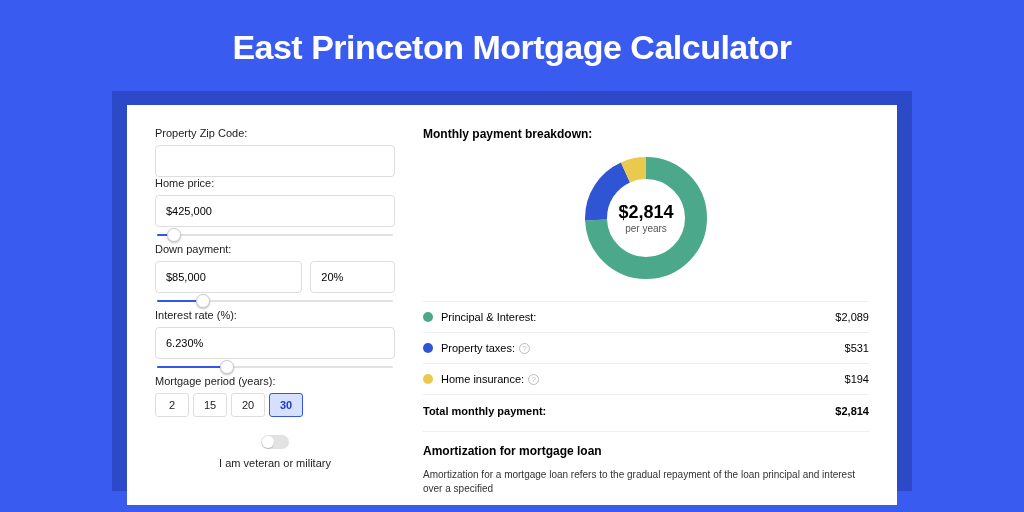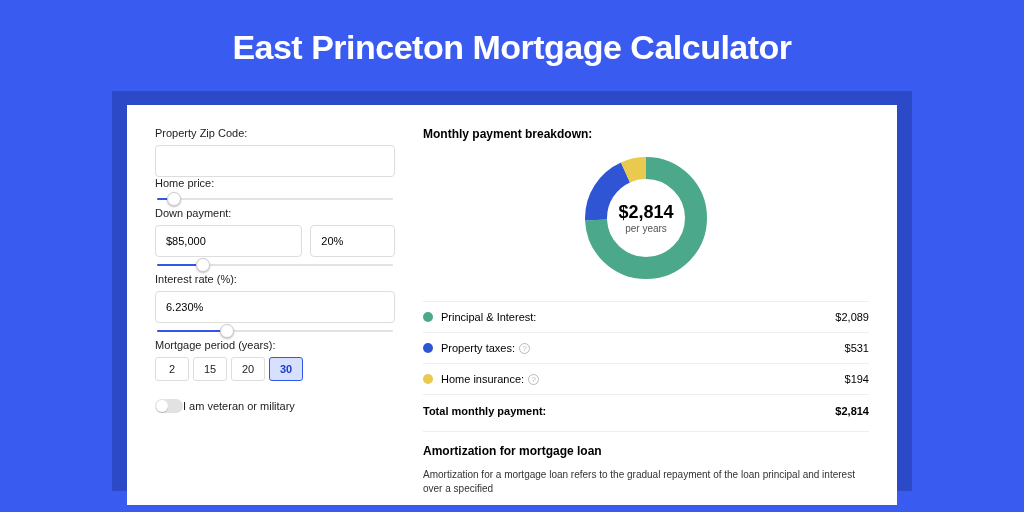--- a/index.html
+++ b/index.html
@@ -15,21 +15,21 @@
   .slider-track { position: relative; height: 12px; margin-top: 4px; }
   .slider-line { position: absolute; left: 2px; right: 2px; top: 3px; height: 2px; background: #e2e2e2; border-radius: 1px; }
   .slider-fill { position: absolute; left: 2px; top: 3px; height: 2px; background: #3156e8; border-radius: 1px; }
   .slider-thumb { position: absolute; top: -3px; width: 14px; height: 14px; background: #fff; border: 1px solid #ccc; border-radius: 50%; box-shadow: 0 1px 2px rgba(0,0,0,.25); transform: translateX(-50%); }
   .dp-row { display: flex; gap: 8px; }
   .dp-row .text-input:first-child { flex: 2; }
   .dp-row .text-input:last-child { flex: 1; }
   .period-row { display: flex; gap: 4px; }
   .period-btn { width: 34px; height: 24px; border: 1px solid #ddd; background: #fff; border-radius: 3px; font-size: 11px; display: flex; align-items: center; justify-content: center; cursor: pointer; }
   .period-btn.active { background: #d7e0ff; border-color: #3156e8; color: #1d3bc7; font-weight: 600; }
-  .toggle-row { display: flex; align-items: center; margin-top: 18px; }
+  .toggle-row { display: flex; align-items: center; gap: 8px; margin-top: 18px; flex-direction: column; }
   .toggle { width: 28px; height: 14px; border-radius: 8px; background: #e2e2e2; position: relative; }
   .toggle::after { content: ''; position: absolute; width: 12px; height: 12px; border-radius: 50%; background: #fff; top: 1px; left: 1px; box-shadow: 0 1px 1px rgba(0,0,0,.2); }
 
   .right-col { flex: 1; }
   .section-title { font-size: 12px; font-weight: 700; margin-bottom: 12px; }
   .donut-wrap { display: flex; justify-content: center; margin: 6px 0 18px; }
   .donut-box { position: relative; width: 130px; height: 130px; }
   .donut-center { position: absolute; inset: 0; display: flex; flex-direction: column; align-items: center; justify-content: center; }
   .donut-amount { font-size: 18px; font-weight: 700; }
   .donut-sub { font-size: 10px; color: #555; }
@@ -60,20 +60,21 @@
 
     <div class="left-col">
 
       <div class="field">
         <label class="field-label">Property Zip Code:</label>
         <input class="text-input" value="" style="">
       </div>
 
       <div class="field">
         <label class="field-label">Home price:</label>
+        <input class="text-input" value="$425,000" style="">
         <div class="slider-track">
           <div class="slider-line"></div>
           <div class="slider-fill" style="width:8%"></div>
           <div class="slider-thumb" style="left:8%"></div>
         </div>
       </div>
 
       <div class="field">
         <label class="field-label">Down payment:</label>
         <div class="dp-row">

